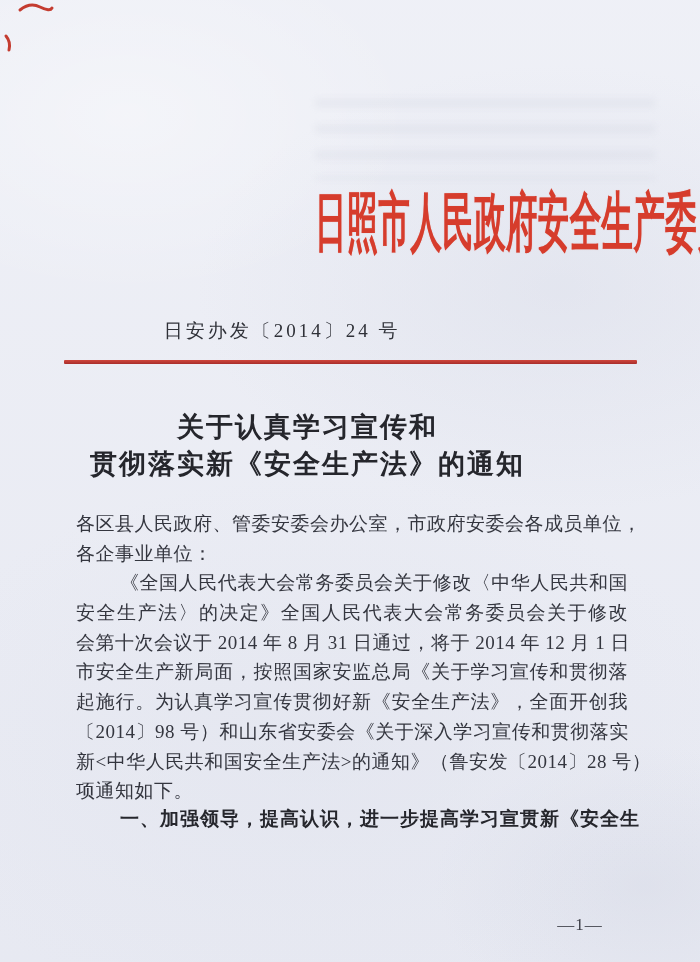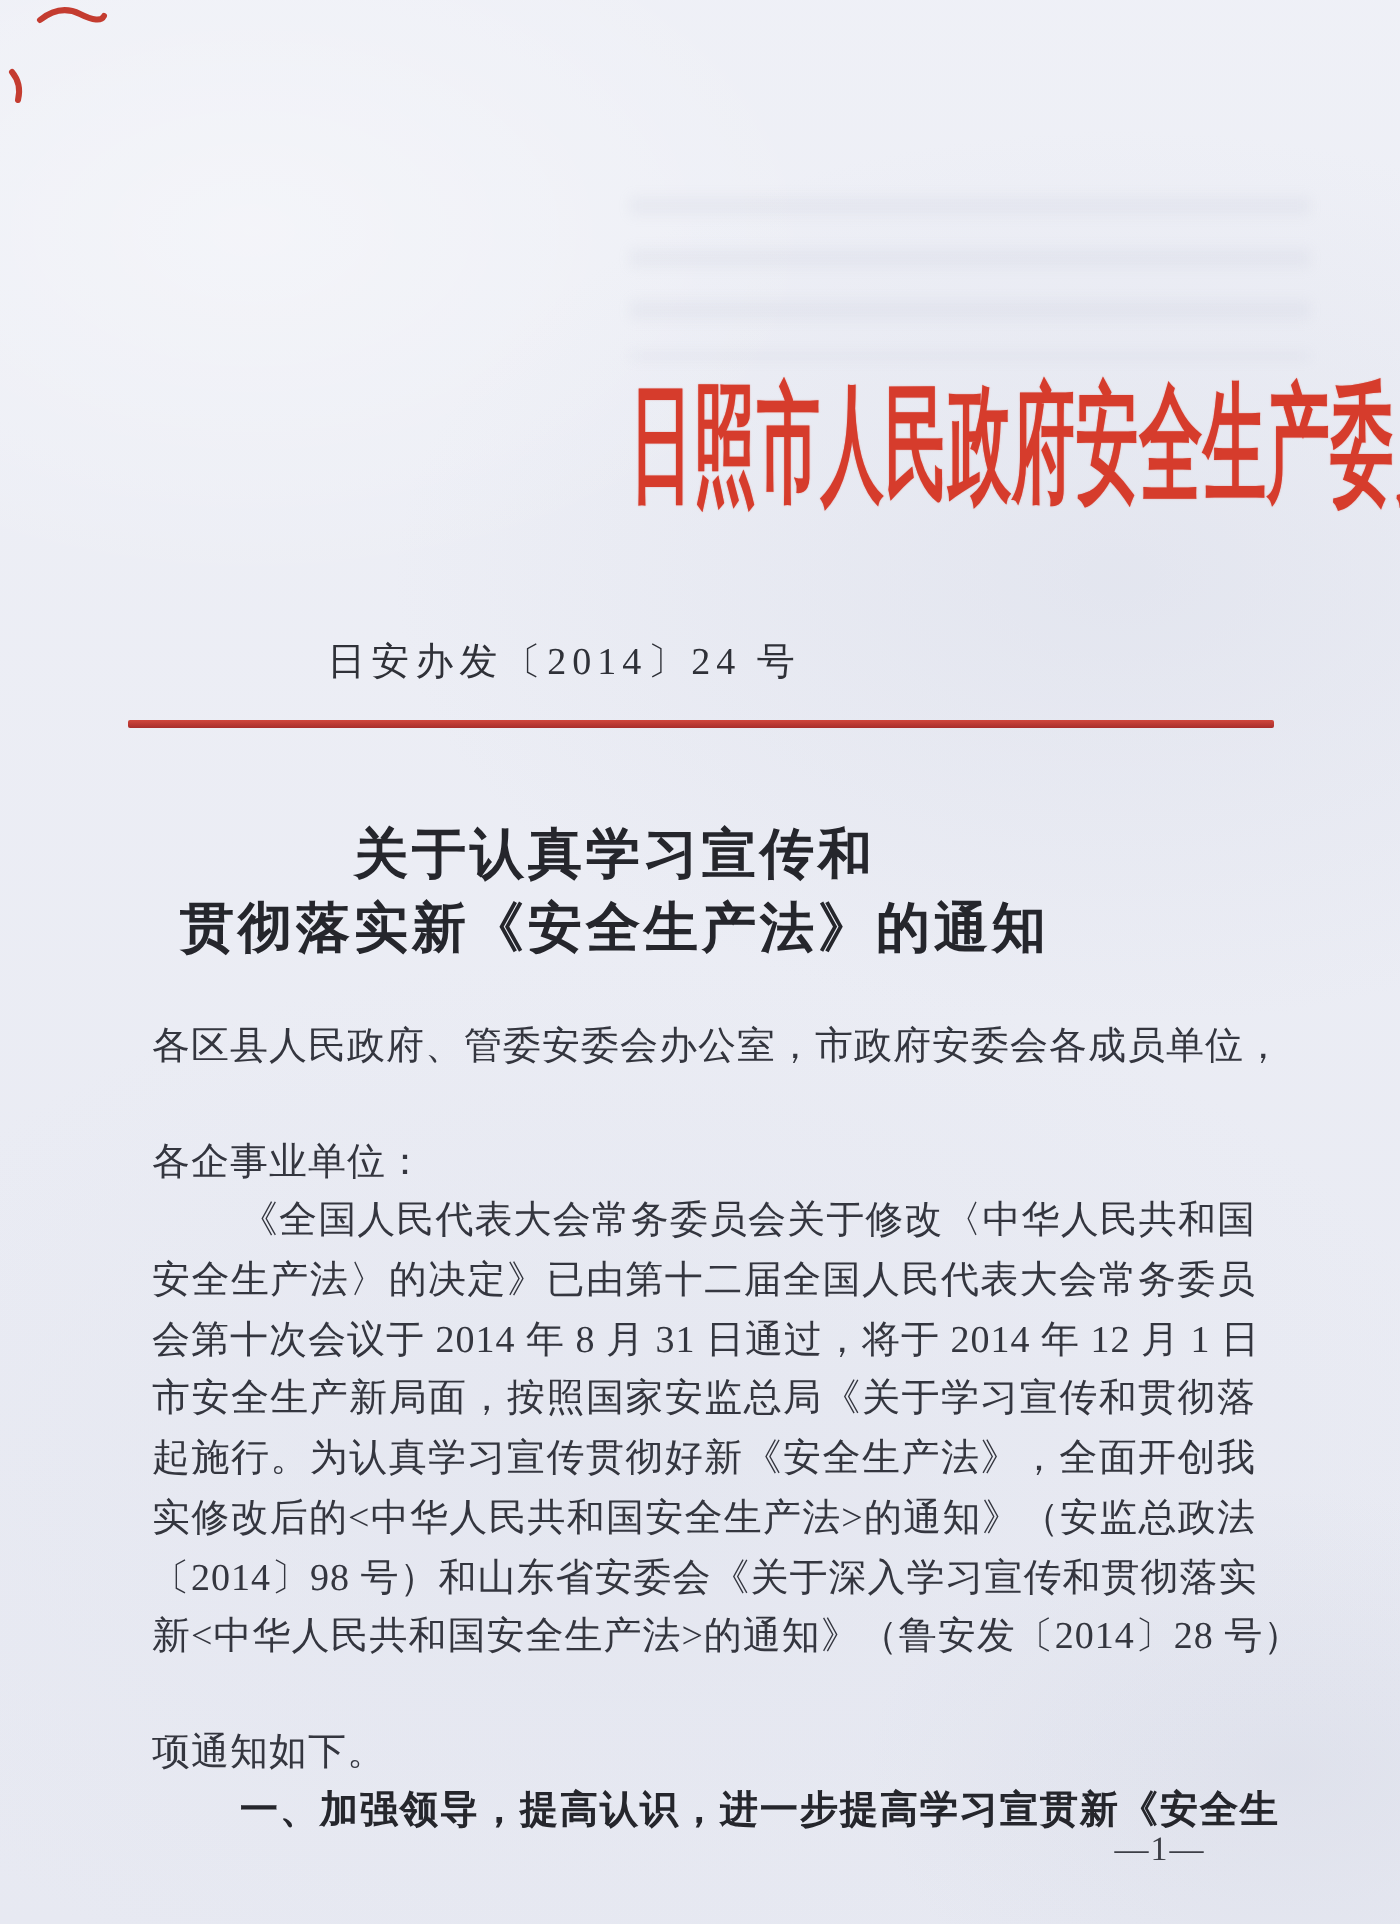--- a/index.html
+++ b/index.html
@@ -70,21 +70,21 @@
   }
   .body-block{
     position:absolute;top:509px;left:76px;width:552px;
     font-size:19px;line-height:29.7px;
     letter-spacing:.5px;
   }
   .body-block .line{
     height:29.7px;white-space:nowrap;
     text-align:justify;text-align-last:justify;
   }
-  .body-block .line.partial{text-align:left;text-align-last:left;margin-top:28px;}
+  .body-block .line.partial{text-align:left;text-align-last:left;}
   .body-block .line.indent{text-indent:44px;}
   .body-block .line.bold{
     font-family:Liberation Mono, monospace;
     font-weight:bold;color:var(--ink-bold);letter-spacing:1px;
   }
   .page-number{
     position:absolute;top:915px;left:540px;width:80px;
     font-size:17px;letter-spacing:1px;color:#3c3e46;text-align:center;
   }
 </style>
@@ -109,24 +109,23 @@
 
 <div class="doc-title">
   <div>关于认真学习宣传和</div>
   <div>贯彻落实新《安全生产法》的通知</div>
 </div>
 
 <div class="body-block" id="body-lines">
     <div class="line">各区县人民政府、管委安委会办公室，市政府安委会各成员单位，</div>
     <div class="line partial">各企事业单位：</div>
     <div class="line indent">《全国人民代表大会常务委员会关于修改〈中华人民共和国</div>
-    <div class="line">安全生产法〉的决定》已由第十二届全国人民代表大会常务委员</div>
+    <div class="line">安全生产法〉的决定》全国人民代表大会常务委员会关于修改</div>
     <div class="line">会第十次会议于 2014 年 8 月 31 日通过，将于 2014 年 12 月 1 日</div>
     <div class="line">市安全生产新局面，按照国家安监总局《关于学习宣传和贯彻落</div>
     <div class="line">起施行。为认真学习宣传贯彻好新《安全生产法》，全面开创我</div>
-    <div class="line">实修改后的&lt;中华人民共和国安全生产法&gt;的通知》（安监总政法</div>
     <div class="line">〔2014〕98 号）和山东省安委会《关于深入学习宣传和贯彻落实</div>
     <div class="line">新&lt;中华人民共和国安全生产法&gt;的通知》（鲁安发〔2014〕28 号）</div>
     <div class="line partial">项通知如下。</div>
     <div class="line indent bold">一、加强领导，提高认识，进一步提高学习宣贯新《安全生</div>
   </div>
 
 <div class="page-number">—1—</div>
 
 </body></html>

